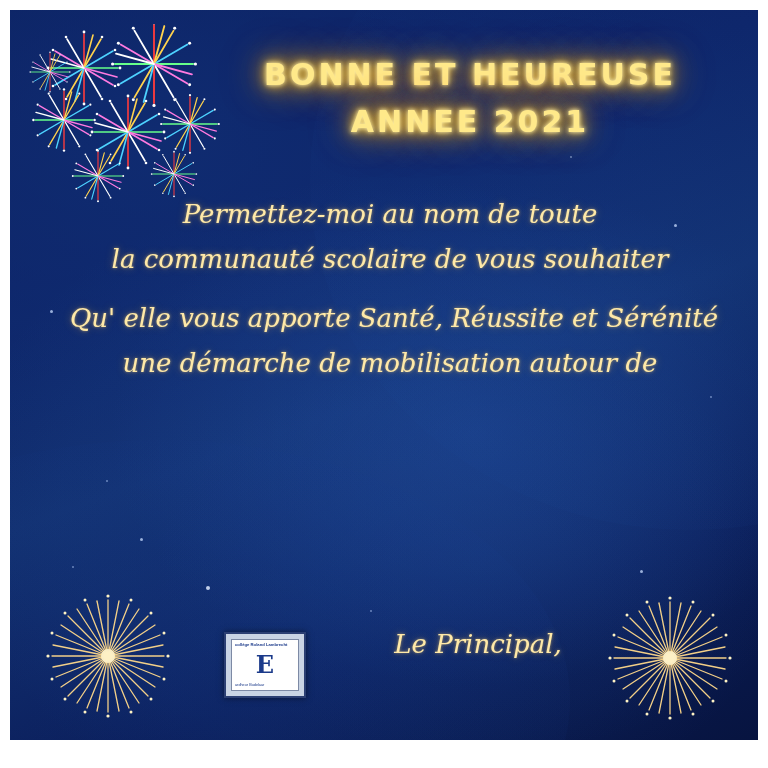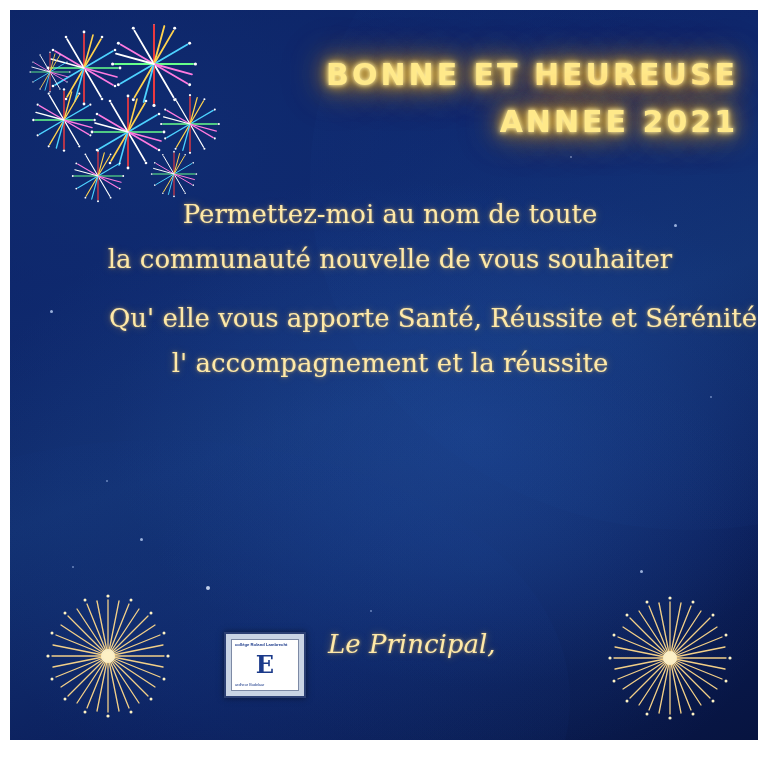--- a/index.html
+++ b/index.html
@@ -58,24 +58,24 @@
     width: 3px; height: 3px;
     border-radius: 50%;
     background: rgba(200,220,255,0.75);
   }
   .star.s2 { width: 2px; height: 2px; background: rgba(180,205,250,0.55); }
   .star.s3 { width: 4px; height: 4px; background: rgba(225,235,255,0.85); }
 
   
   #headline {
     position: absolute;
-    left: 228px;
+    left: 210px;
     top: 42px;
     width: 500px;
-    text-align: right;
+    text-align: center;
     font-family: "DejaVu Sans", sans-serif;
     font-weight: bold;
     font-size: 30px;
     letter-spacing: 3px;
     color: #ffe98a;
     text-shadow:
       0 0 4px #fff3b0,
       0 0 10px #ffd24d,
       0 0 20px #ffb400,
       0 0 34px rgba(255,160,0,0.75),
@@ -85,37 +85,38 @@
   #headline .l2 { display: block; }
 
   
   #message {
     position: absolute;
     left: 60px;
     top: 182px;
     width: 640px;
     text-align: center;
     font-family: "DejaVu Serif", serif;
+    font-style: italic;
     color: #ffe9a8;
     text-shadow: 0 0 3px rgba(255,215,110,0.55), 0 0 9px rgba(255,185,60,0.35);
   }
   #message .line {
     display: block;
     font-size: 26px;
     line-height: 1.73;
     white-space: nowrap;
   }
-  #message .gap-top { margin-top: 14px; margin-left: 39px; }
+  #message .gap-top { margin-top: 14px; }
 
   #signature {
     position: absolute;
     right: 130px;
     top: 612px;
     width: 300px;
-    text-align: left;
+    text-align: center;
     font-family: "DejaVu Serif", serif;
     font-style: italic;
     color: #ffe9a8;
     text-shadow: 0 0 3px rgba(255,215,110,0.55), 0 0 9px rgba(255,185,60,0.35);
   }
   #signature .line {
     display: block;
     font-size: 26px;
     line-height: 1.75;
     white-space: nowrap;
@@ -326,23 +327,23 @@
       </g>
   </svg>
 
   <div id="headline">
     <span>BONNE ET HEUREUSE</span>
     <span class="l2">ANNEE 2021</span>
   </div>
 
   <div id="message">
     <span class="line">Permettez-moi au nom de toute</span>
-    <span class="line">la communauté nouvelle de vous souhaiter</span>
+    <span class="line">la communauté scolaire de vous souhaiter</span>
     <span class="line gap-top">Qu' elle vous apporte Santé, Réussite et Sérénité</span>
-    <span class="line">l' accompagnement et la réussite</span>
+    <span class="line">une démarche de mobilisation autour de</span>
   </div>
 
   <div id="signature">
     <span class="line">Le Principal,</span>
   </div>
 
   <div id="logo">
     <div class="inner">
       <div class="toptext">collège
 Roland

